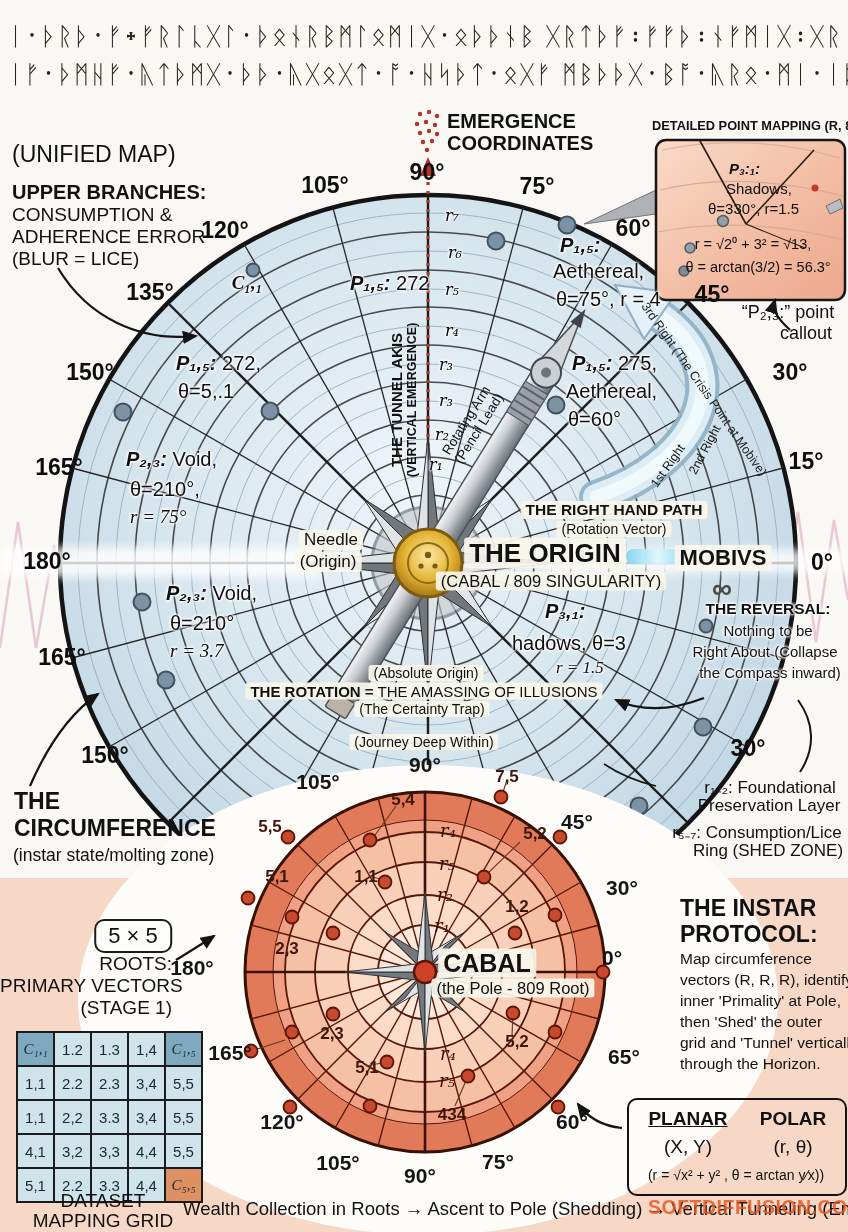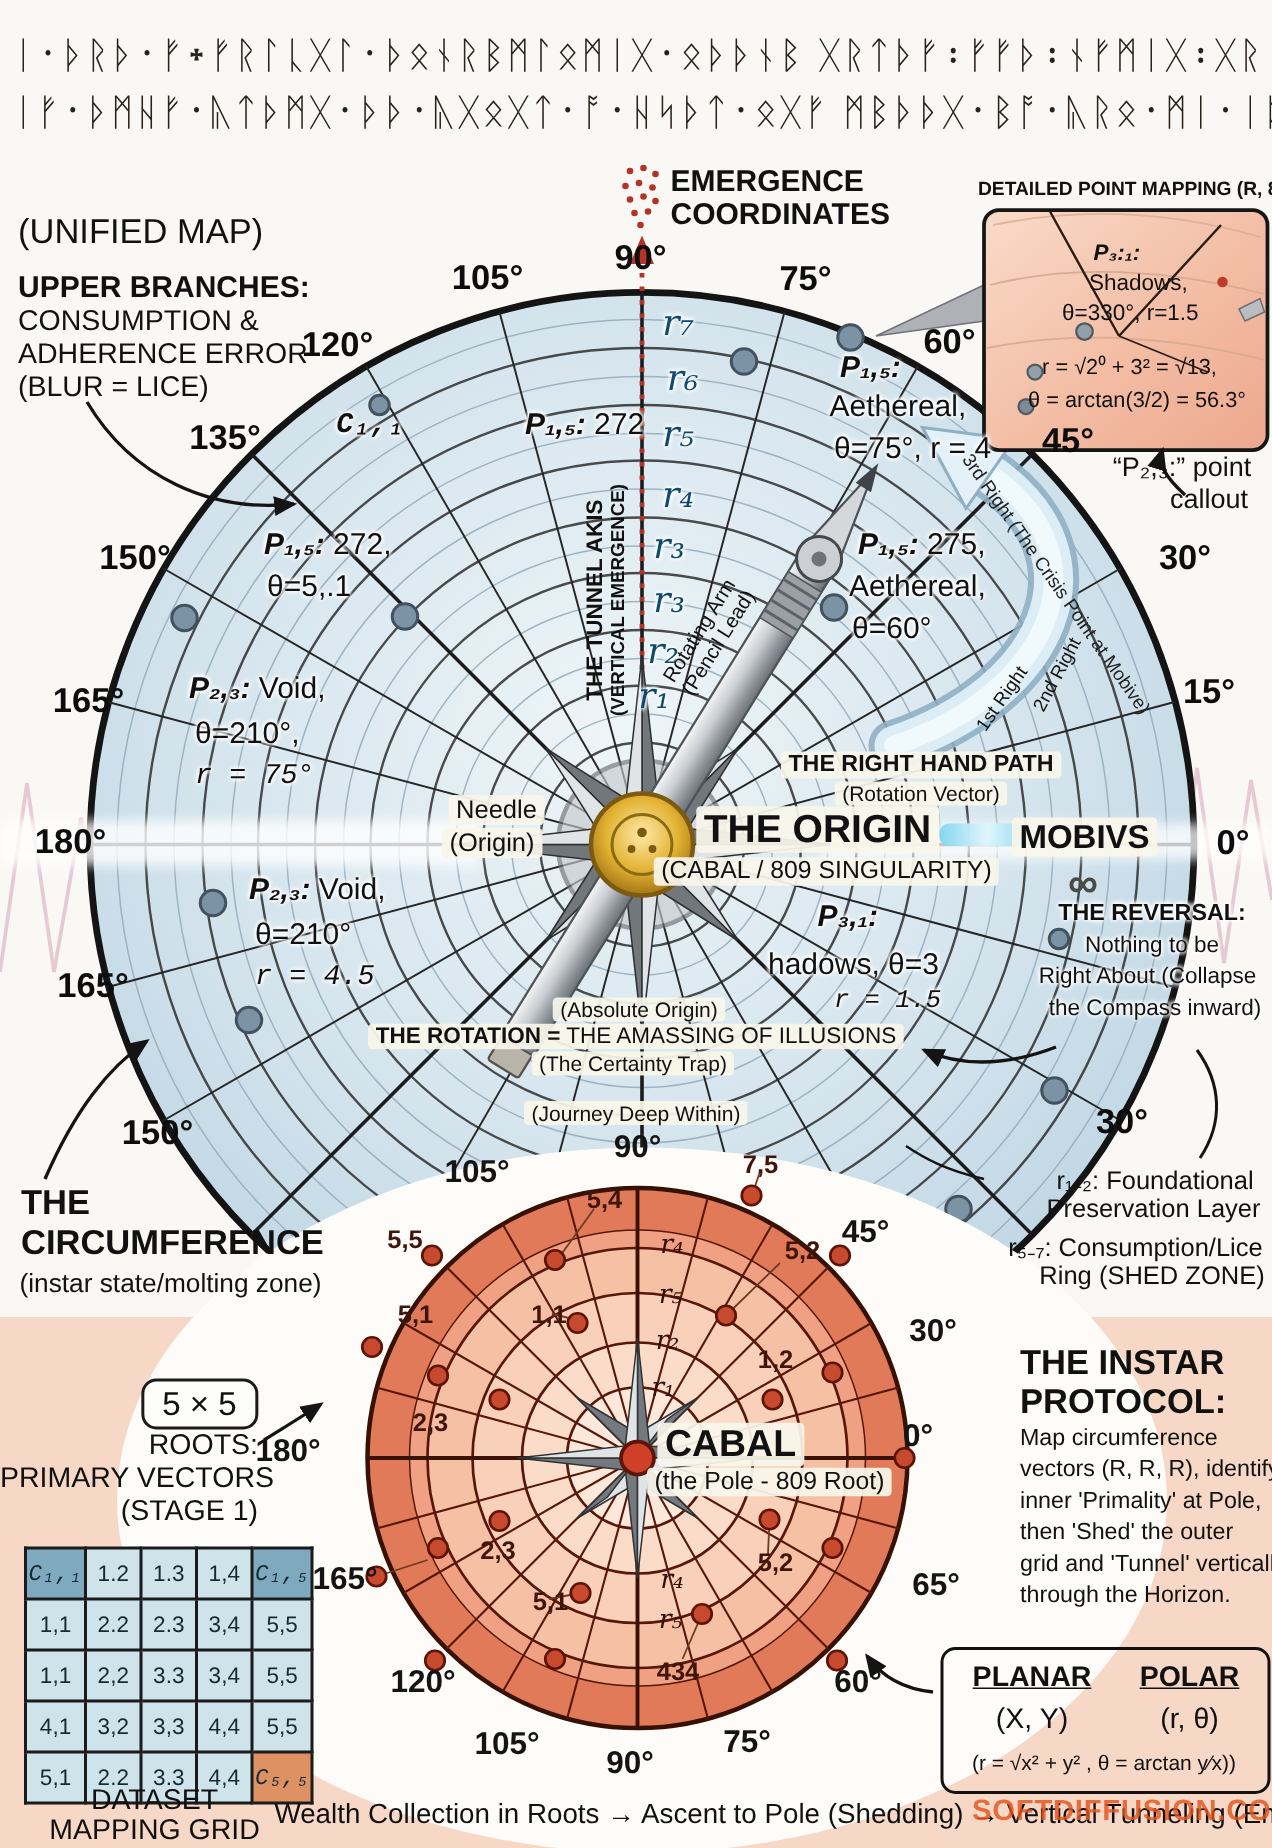--- a/index.html
+++ b/index.html
@@ -6,24 +6,24 @@
   #canvas{position:relative;width:848px;height:1232px;overflow:hidden;background:#faf8f4;
           font-family:"Liberation Sans",sans-serif;color:#111}
   .abs{position:absolute}
   .c{transform:translate(-50%,-50%);white-space:nowrap}
   .l{white-space:nowrap}
   .ang{font-weight:700;font-size:23px;color:#0d0d0d}
   .sang{font-weight:700;font-size:21px;color:#141414}
   .halo{text-shadow:0 1px 3px rgba(255,255,255,.95),0 -1px 3px rgba(255,255,255,.95),
         1px 0 3px rgba(255,255,255,.95),-1px 0 3px rgba(255,255,255,.95)}
   .chip{background:rgba(249,246,235,.93);padding:0 5px;border-radius:3px}
-  .ser{font-family:Liberation Mono, monospace;font-style:italic}
+  .ser{font-family:Liberation Serif, serif;font-style:italic}
   .pk{font-weight:700;font-style:italic}
   .runes{font-family:"DejaVu Sans",sans-serif;font-size:25px;letter-spacing:1.5px;color:#29221b;white-space:nowrap}
-  .ring{font-family:"DejaVu Serif",serif;font-style:italic;font-size:24px;color:#0c4a6e}
+  .ring{font-family:"DejaVu Serif",serif;font-style:italic;font-size:16px;color:#000000}
   .sring{font-family:"DejaVu Serif",serif;font-style:italic;font-size:18px;color:#33100a}
   .spt{font-weight:700;font-size:17px;color:#40150b}
   .plbl{font-size:20px;color:#101010}
   .rot{transform-origin:0 0;white-space:nowrap}
   .cell{width:33px;height:30px;text-align:center;font-size:15px;border:2px solid #1b1b1b;background:#cfe3ea;color:#132b33}
   .steel{background:#7ea9bf}
   .orangec{background:#de9263}
   table{border-collapse:collapse;border:2px solid #1b1b1b}
 </style>
 </head>
@@ -402,21 +402,21 @@
 
 <div class="abs l plbl halo" style="left:176px;top:352px"><span class="pk">P₁,₅:</span><span> 272,</span></div>
 <div class="abs l plbl halo" style="left:178px;top:380px">θ=5,.1</div>
 
 <div class="abs l plbl halo" style="left:126px;top:448px"><span class="pk">P₂,₃:</span><span> Void,</span></div>
 <div class="abs l plbl halo" style="left:130px;top:478px">θ=210°,</div>
 <div class="abs l plbl halo ser" style="left:130px;top:506px;font-size:19px">r = 75°</div>
 
 <div class="abs l plbl halo" style="left:166px;top:582px"><span class="pk">P₂,₃:</span><span> Void,</span></div>
 <div class="abs l plbl halo" style="left:170px;top:612px">θ=210°</div>
-<div class="abs l plbl halo ser" style="left:170px;top:640px;font-size:19px">r = 4.5</div>
+<div class="abs l plbl halo ser" style="left:170px;top:640px;font-size:19px">r = 3.7</div>
 
 <div class="abs l pk halo" style="left:545px;top:600px;font-size:20px">P₃,₁:</div>
 <div class="abs l plbl halo" style="left:512px;top:632px">hadows, θ=3</div>
 <div class="abs l halo ser" style="left:556px;top:658px;font-size:17px">r = 1.5</div>
 
 <div class="abs rot" style="left:388px;top:512px;width:224px;transform:rotate(-90deg);text-align:center">
   <div style="font-size:15px;font-weight:700">THE TUNNEL AKIS</div>
   <div style="font-size:12.5px;font-weight:700">(VERTICAL EMERGENCE)</div>
 </div>
 <div class="abs rot" style="left:420px;top:480px;width:150px;transform:rotate(-58deg);text-align:center">
@@ -543,21 +543,21 @@
 <div class="abs l" style="left:680px;top:921px;font-size:23px;font-weight:700">PROTOCOL:</div>
 <div class="abs l" style="left:680px;top:950px;font-size:15.5px">Map circumference</div>
 <div class="abs l" style="left:680px;top:971px;font-size:15.5px">vectors (R, R, R), identify</div>
 <div class="abs l" style="left:680px;top:992px;font-size:15.5px">inner 'Primality' at Pole,</div>
 <div class="abs l" style="left:680px;top:1013px;font-size:15.5px">then 'Shed' the outer</div>
 <div class="abs l" style="left:680px;top:1034px;font-size:15.5px">grid and 'Tunnel' vertically</div>
 <div class="abs l" style="left:680px;top:1055px;font-size:15.5px">through the Horizon.</div>
 
 <div class="abs" style="left:627px;top:1098px;width:216px;height:94px;border:2.5px solid #121212;border-radius:10px"></div>
 <div class="abs c" style="left:688px;top:1119px;font-size:19px;font-weight:700;text-decoration:underline">PLANAR</div>
-<div class="abs c" style="left:793px;top:1119px;font-size:19px;font-weight:700;text-decoration:underline">POLAR</div>
+<div class="abs c" style="left:793px;top:1119px;font-size:19px;font-weight:700;">POLAR</div>
 <div class="abs c" style="left:688px;top:1147px;font-size:19px">(X, Y)</div>
 <div class="abs c" style="left:793px;top:1147px;font-size:19px">(r, θ)</div>
 <div class="abs c" style="left:736px;top:1175px;font-size:14px">(r = √x² + y² , θ = arctan y⁄x))</div>
 
 <div class="abs l" style="left:183px;top:1198px;font-size:18.5px">Wealth Collection in Roots → Ascent to Pole (Shedding) → Vertical Tunneling (Emergence)</div>
 <div class="abs l" style="left:648px;top:1196px;font-size:19.5px;font-weight:700;color:#e4551e;opacity:.82;letter-spacing:.5px">SOFTDIFFUSION.COM</div>
 
 </div>
 
 </body></html>

